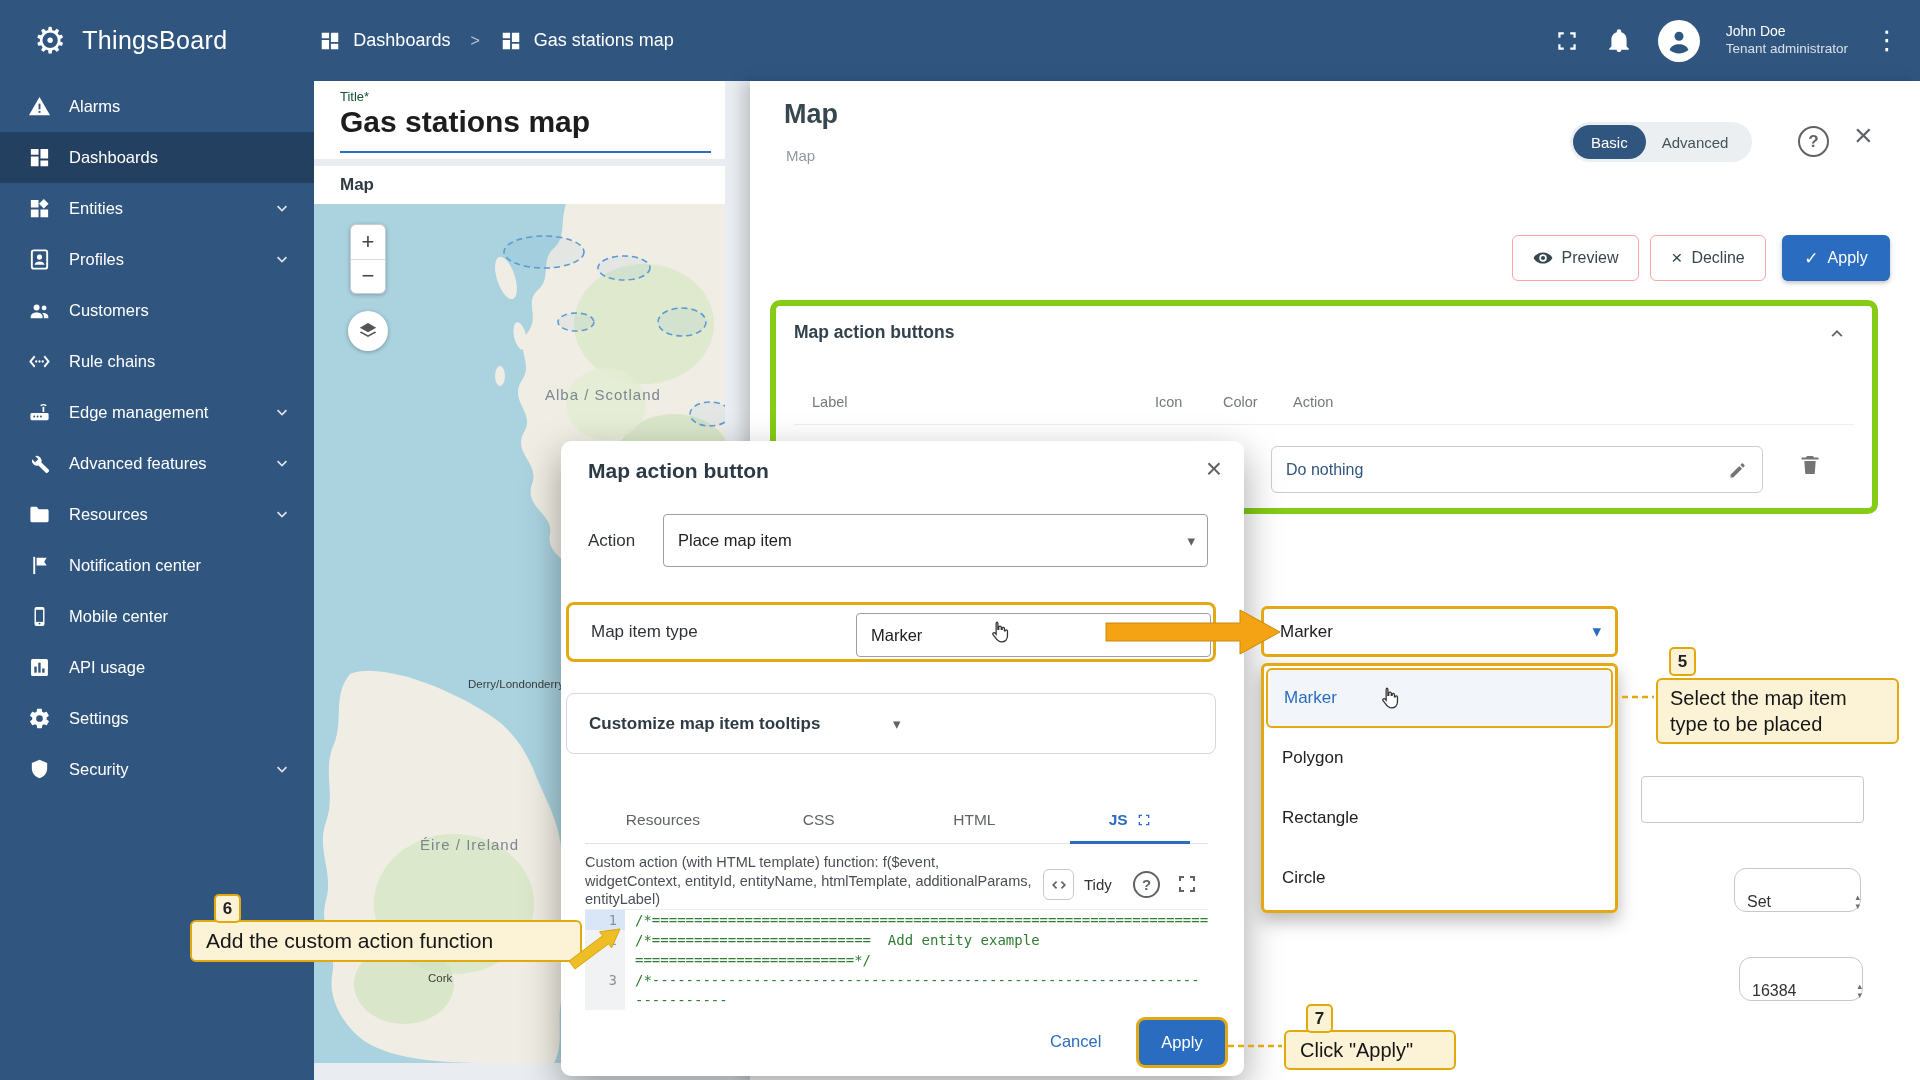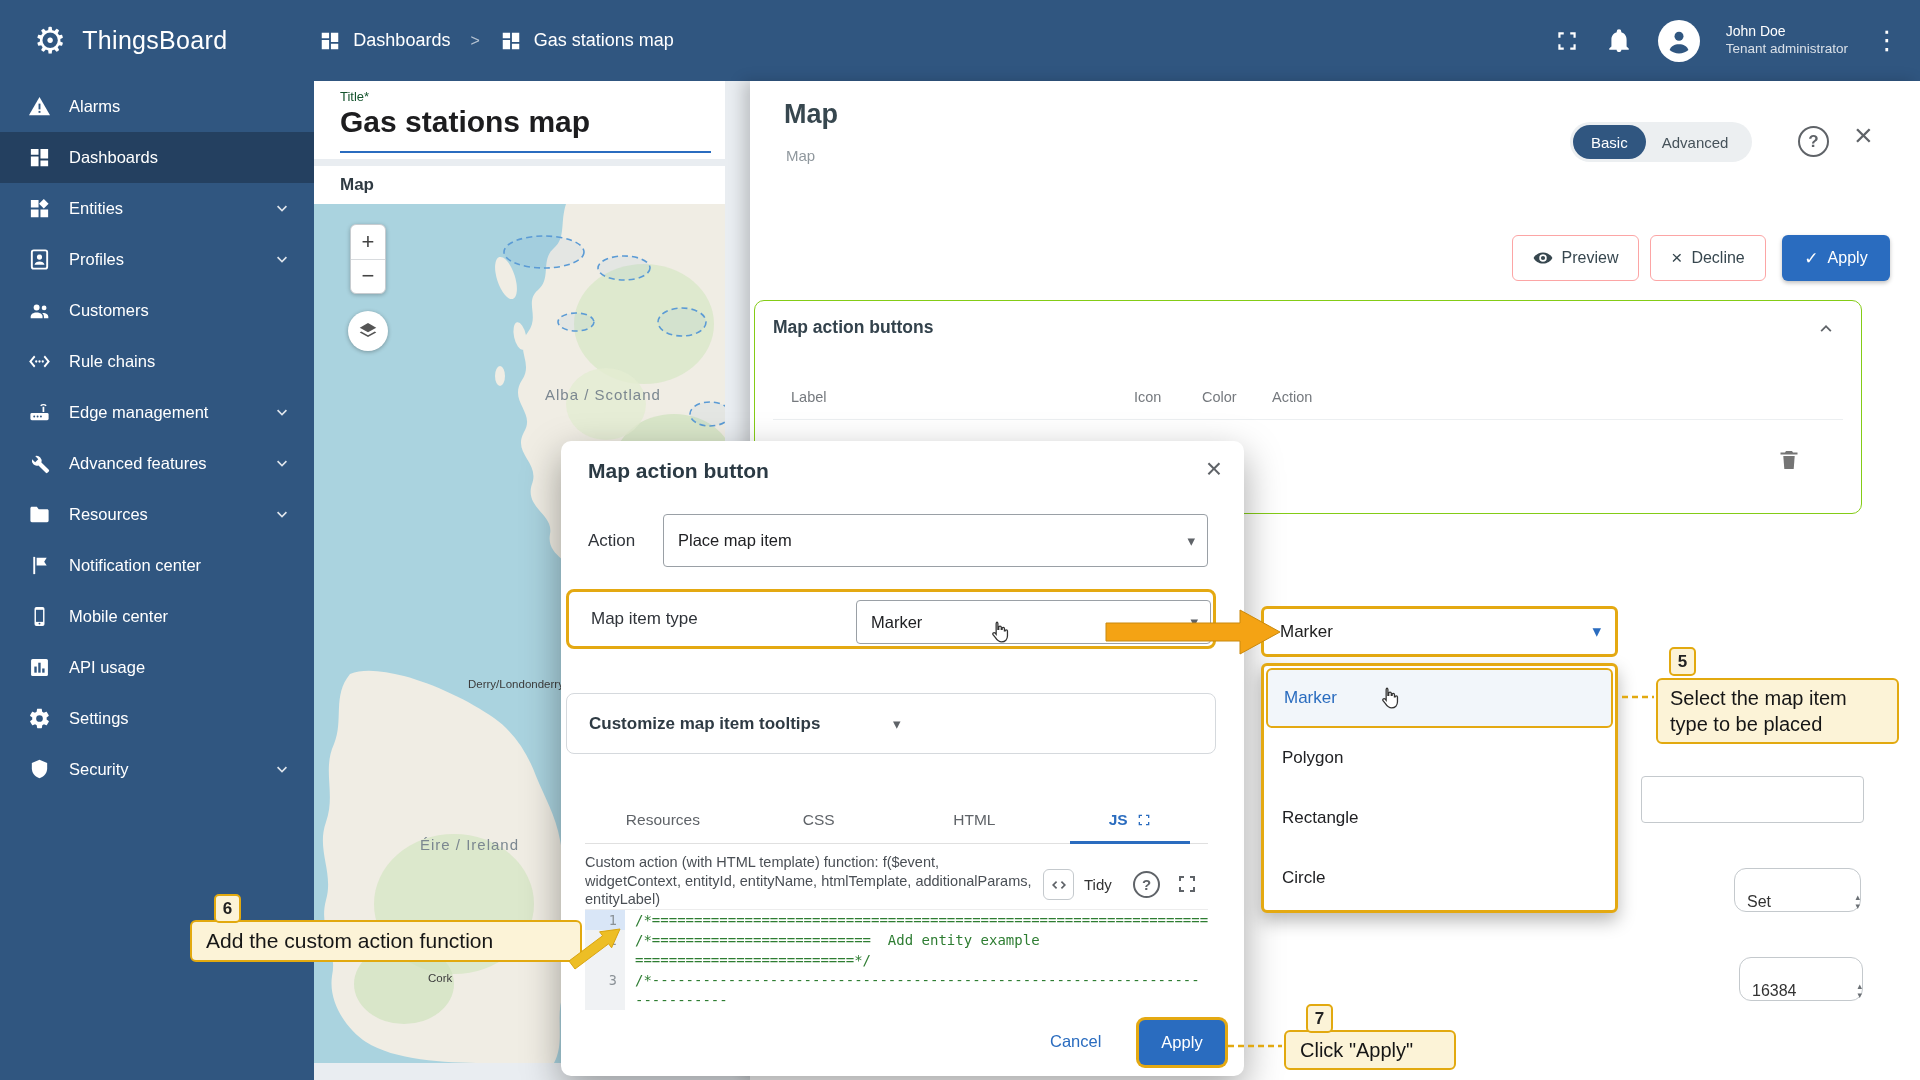--- a/index.html
+++ b/index.html
@@ -56,21 +56,21 @@
   .panel-sub{position:absolute;left:36px;top:66px;font-size:15px;color:#90989e;}
   .seg{position:absolute;left:820px;top:41px;width:182px;height:40px;background:#eceff1;border-radius:20px;display:flex;align-items:center;padding:3px;}
   .seg-basic{height:34px;padding:0 18px;border-radius:17px;background:#305680;color:#fff;font-size:15px;display:flex;align-items:center;cursor:pointer;}
   .seg-adv{padding:0 16px;font-size:15px;color:#46525a;cursor:pointer;}
   .help-btn{position:absolute;left:1048px;top:45px;width:31px;height:31px;border:2px solid #5f6368;border-radius:50%;color:#5f6368;font-size:17px;font-weight:700;display:flex;align-items:center;justify-content:center;cursor:pointer;}
   .panel-close{position:absolute;left:1104px;top:36px;font-size:32px;color:#5f6368;cursor:pointer;}
   .btn{display:flex;align-items:center;justify-content:center;gap:9px;border-radius:6px;font-size:16px;cursor:pointer;}
   .btn-outline{border:1px solid #fca5a5;background:#fff;color:#37474f;}
   .btn-primary{background:#2a6cbf;color:#fff;box-shadow:0 2px 4px rgba(0,0,0,.25);}
   .btn .ico{width:20px;height:20px;}
-  .sec-card{position:absolute;left:4px;top:219px;width:1108px;height:214px;border:1px solid #84cc16;border-radius:10px;background:#fff;}
+  .sec-card{position:absolute;left:20px;top:219px;width:1108px;height:214px;border:6px solid #84cc16;border-radius:10px;background:#fff;}
   .sec-title{position:absolute;left:18px;top:16px;font-size:17.5px;font-weight:600;color:#33424c;}
   .sec-chev{position:absolute;right:24px;top:16px;width:22px;height:22px;color:#5f6368;transform:rotate(180deg);cursor:pointer;}
   .col-head{position:absolute;top:88px;font-size:14.5px;color:#75797e;}
   .head-line{position:absolute;left:18px;right:18px;top:118px;height:1px;background:#eceff1;}
   .action-box{position:absolute;left:495px;top:140px;width:492px;height:47px;border:1.5px solid #c9ced3;border-radius:6px;display:flex;align-items:center;padding:0 14px;cursor:pointer;}
   .action-box-label{font-size:16px;font-weight:500;color:#305680;flex:1;}
   .pencil{width:20px;height:20px;color:#757575;}
   .trash{position:absolute;left:1022px;top:146px;width:24px;height:26px;color:#757575;cursor:pointer;}
   .stray-zero{position:absolute;left:858px;top:705px;font-size:15px;color:#555;}
   .ghost-field{position:absolute;left:891px;top:695px;width:223px;height:47px;border:1.5px solid #c4c9cd;border-radius:4px;}
@@ -86,21 +86,21 @@
   .dd-opt.sel{border:2px solid #e4a912;border-radius:6px;background:#f2f6fa;color:#2a6cbf;font-weight:500;}
 
   
   .dialog{left:561px;top:441px;width:683px;height:635px;background:#fff;border-radius:10px;z-index:20;box-shadow:0 14px 38px rgba(0,0,0,.35);}
   .dlg-title{position:absolute;left:27px;top:18px;font-size:21px;font-weight:600;color:#2b3a44;}
   .dlg-close{position:absolute;right:22px;top:12px;font-size:28px;color:#5f6368;cursor:pointer;}
   .dlg-label{font-size:17px;color:#30343a;}
   .dlg-select{position:absolute;border:1.5px solid #9aa0a6;border-radius:4px;display:flex;align-items:center;padding:0 12px 0 14px;cursor:pointer;background:#fff;}
   .dlg-select .val{font-size:16.5px;color:#202124;flex:1;}
   .dlg-select .caret{color:#5f6368;font-size:15px;}
-  .hl-row{position:absolute;left:5px;top:148px;width:650px;height:60px;border:3px solid #e4a912;border-radius:8px;}
+  .hl-row{position:absolute;left:5px;top:161px;width:650px;height:60px;border:3px solid #e4a912;border-radius:8px;}
   .tooltips-box{position:absolute;left:5px;top:252px;width:650px;height:61px;border:1.5px solid #d5d9dd;border-radius:8px;display:flex;align-items:center;padding:0 18px 0 22px;cursor:pointer;}
   .tooltips-box span{font-size:17px;font-weight:600;color:#2f3b44;flex:1;}
   .tooltips-box .caret{color:#5f6368;font-size:15px;}
   .tabs{position:absolute;left:24px;top:355px;width:623px;height:48px;display:flex;border-bottom:1px solid #e0e0e0;}
   .tab{flex:1;display:flex;align-items:center;justify-content:center;gap:8px;font-size:15.5px;color:#5f6368;cursor:pointer;position:relative;}
   .tab.active{color:#2a6cbf;font-weight:600;}
   .tab.active::after{content:"";position:absolute;left:18px;right:18px;bottom:-1px;height:3px;background:#2a6cbf;}
   .tab .ico{width:16px;height:16px;}
   .hint{position:absolute;left:24px;top:412px;width:452px;font-size:14.5px;color:#4a4f55;line-height:1.28;}
   .code-toggle{position:absolute;left:482px;top:428px;width:31px;height:31px;border:1.5px solid #c4c9cd;border-radius:6px;display:flex;align-items:center;justify-content:center;color:#5f6368;cursor:pointer;}
@@ -428,20 +428,28 @@
       <span class="ico sec-chev">
           <svg viewBox="0 0 24 24" fill="currentColor" xmlns="http://www.w3.org/2000/svg">
             <path d="M6 9.3 12 15.3 18 9.3 16.6 7.9 12 12.5 7.4 7.9Z"></path>
           </svg>
         </span>
       <div class="col-head" style="left:36px;">Label</div>
       <div class="col-head" style="left:379px;">Icon</div>
       <div class="col-head" style="left:447px;">Color</div>
       <div class="col-head" style="left:517px;">Action</div>
       <div class="head-line"></div>
+      <div class="action-box">
+        <span class="action-box-label">Do nothing</span>
+        <span class="ico pencil">
+            <svg viewBox="0 0 24 24" fill="currentColor" xmlns="http://www.w3.org/2000/svg">
+              <path d="M3 17.7V21h3.3L16.9 10.4l-3.3-3.3ZM14.8 5.9l3.3 3.3 1.6-1.6a1.1 1.1 0 0 0 0-1.6l-1.7-1.7a1.1 1.1 0 0 0-1.6 0Z"></path>
+            </svg>
+          </span>
+      </div>
       <span class="ico trash">
           <svg viewBox="0 0 24 24" fill="currentColor" xmlns="http://www.w3.org/2000/svg">
             <path d="M9 3h6l1 1.5h4.5v2h-17v-2H8Z"></path>
             <path d="M6.3 8h11.4l-1 13H7.3Z"></path>
           </svg>
         </span>
     </div>
 
     <div class="stray-zero">0</div>
     <div class="ghost-field"></div>

